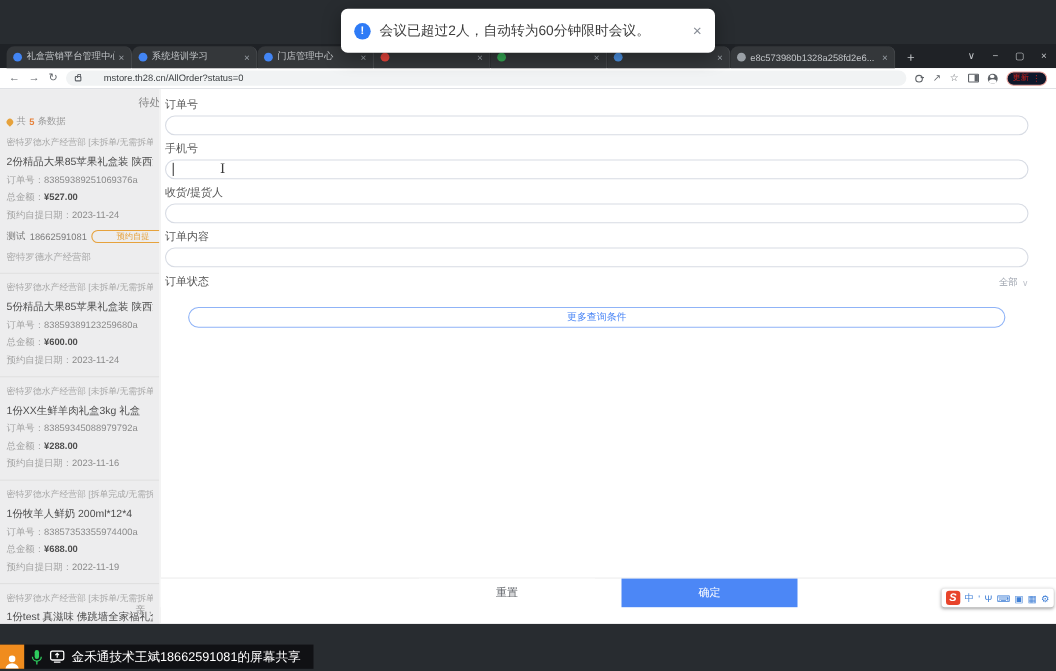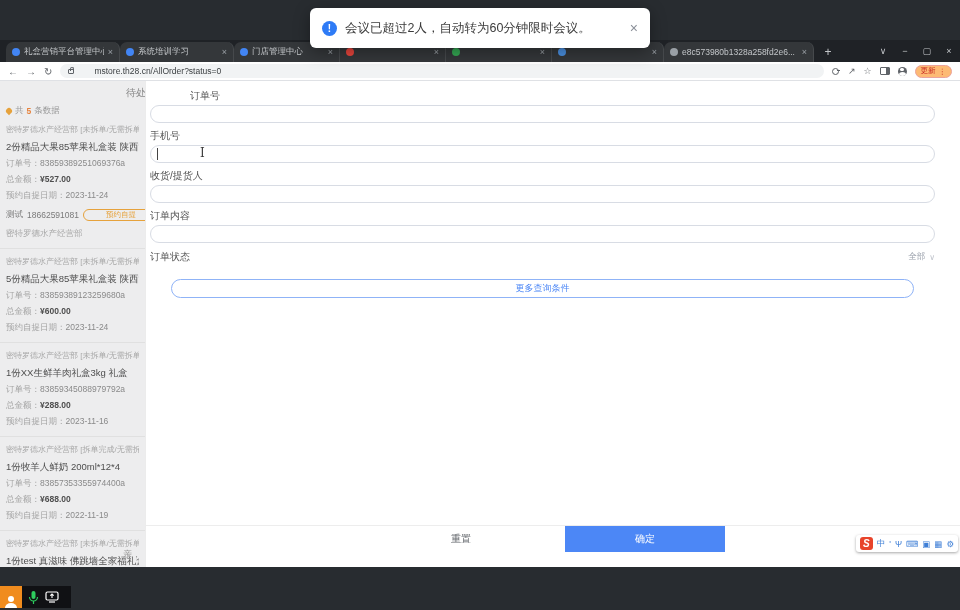--- a/index.html
+++ b/index.html
@@ -38,21 +38,21 @@
   .tb-ic { flex:none; font-size:9px; color:#5f6368; }
   .i-key { width:8px; height:8px; position:relative; flex:none; }
   .i-key::before{ content:""; position:absolute; left:0; top:1px; width:5px; height:5px; border:1.2px solid #5f6368; border-radius:50%; }
   .i-key::after{ content:""; position:absolute; left:5px; top:3px; width:3px; height:1.2px; background:#5f6368; }
   .i-panel { width:10px; height:8px; border:1px solid #5f6368; border-radius:1px; position:relative; flex:none; }
   .i-panel::after { content:""; position:absolute; right:0; top:0; width:3px; height:6px; background:#5f6368; }
   .i-avatar { width:9px; height:9px; border-radius:50%; background:#5f6368; position:relative; overflow:hidden; flex:none; }
   .i-avatar::before { content:""; position:absolute; left:2.8px; top:1.3px; width:3.4px; height:3.4px; border-radius:50%; background:#fff; }
   .i-avatar::after  { content:""; position:absolute; left:1px; top:5.6px; width:7px; height:5px; border-radius:50% 50% 0 0; background:#fff; }
   .update-pill { border:1px solid #eba29b; color:#c5221f; border-radius:8px; height:13px; padding:0 5px;
-                 font-size:7.5px; display:flex; align-items:center; gap:3px; background:#fdba74; flex:none; }
+                 font-size:7.5px; display:flex; align-items:center; gap:3px; background:#0f172a; flex:none; }
 
   .page { display:flex; height:486px; }
 
   
   .sidebar { width:145px; background:#ededee; position:relative; overflow:hidden; flex:none; font-size:8.5px; color:#9a9a9a; }
   .pending-tab { position:absolute; top:5px; right:-11px; font-size:10px; color:#8a8a8a; white-space:nowrap; }
   .count-row { margin:24px 0 0 6px; display:flex; align-items:center; gap:3px; color:#9a9a9a; }
   .pin { width:6px; height:6px; background:#e6a23c; border-radius:50% 50% 50% 0; transform:rotate(-45deg); flex:none; }
   .count-num { color:#e6823c; font-weight:bold; }
   .order-card { padding:7px 6px 8px 6px; border-bottom:1px solid #e0e0e0; }
@@ -63,21 +63,21 @@
   .meta .amt { color:#4e4e4e; font-weight:bold; }
   .buyer-row { margin-top:7px; display:flex; align-items:center; gap:4px; color:#7a7a7a; white-space:nowrap; }
   .badge { border:1px solid #e6a23c; color:#e6a23c; border-radius:7px; padding:0 22px; font-size:7.5px; line-height:10px; flex:none; }
   .store-footer { margin-top:7px; color:#a8a8a8; white-space:nowrap; }
   .partial-greeting { position:absolute; right:4px; bottom:6px; font-size:9px; color:#9a9a9a; }
 
   
   .main { flex:1; background:#fff; position:relative; border-left:1px solid #ececec; }
   .form { padding:8px 25px 0 4px; }
   .f-label { font-size:10px; color:#555; margin:8px 0 4px 0; line-height:10px; }
-  .f-label.first { margin-top:2px;margin-left:40px; }
+  .f-label.first { margin-top:2px; }
   .f-wrap { position:relative; }
   .f-input { display:block; width:100%; height:18px; border:1px solid #d8dce4; border-radius:9px; background:#fff;
              padding:0 8px; font-size:10px; color:#333; outline:none; }
   .caret { position:absolute; left:7px; top:3px; width:1px; height:12px; background:#444; }
   .status-row { display:flex; justify-content:space-between; align-items:center; margin-top:8px; }
   .status-right { display:flex; align-items:center; gap:4px; font-size:8.5px; color:#9aa0ab; }
   .chev { color:#c0c4cc; font-size:8px; }
   .more-btn { margin:16px 21px 0 21px; height:19px; border:1px solid #8fb3f7; color:#4c87f6; border-radius:12px;
               display:flex; align-items:center; justify-content:center; font-size:9px; background:#fff; }
   .panel-footer { position:absolute; left:0; right:0; bottom:15px; height:27px; border-top:1px solid #ededed;
@@ -297,20 +297,21 @@
   <svg width="11" height="15">
     <rect x="3.5" y="1" width="4" height="8" rx="2" fill="#2ecc5e"></rect>
     <path d="M1.5 7 a4 4 0 0 0 8 0" stroke="#2ecc5e" stroke-width="1.2" fill="none"></path>
     <line x1="5.5" y1="11" x2="5.5" y2="14" stroke="#2ecc5e" stroke-width="1.2"></line>
   </svg>
   <svg width="14" height="12">
     <rect x="1" y="1" width="12" height="8" rx="1.5" fill="none" stroke="#ffffff" stroke-width="1.2"></rect>
     <path d="M7 7 L7 3 M5.3 4.6 L7 3 L8.7 4.6" stroke="#ffffff" stroke-width="1.1" fill="none"></path>
     <line x1="4" y1="11" x2="10" y2="11" stroke="#ffffff" stroke-width="1.2"></line>
   </svg>
+  <span>金禾通技术王斌18662591081的屏幕共享</span>
 </div>
 
 <div class="ime-bar">
   <span class="slogo">S</span>
   <span class="ime-ic">中</span>
   <span class="ime-ic">'</span>
   <span class="ime-ic">Ψ</span>
   <span class="ime-ic">⌨</span>
   <span class="ime-ic">▣</span>
   <span class="ime-ic">▦</span>

